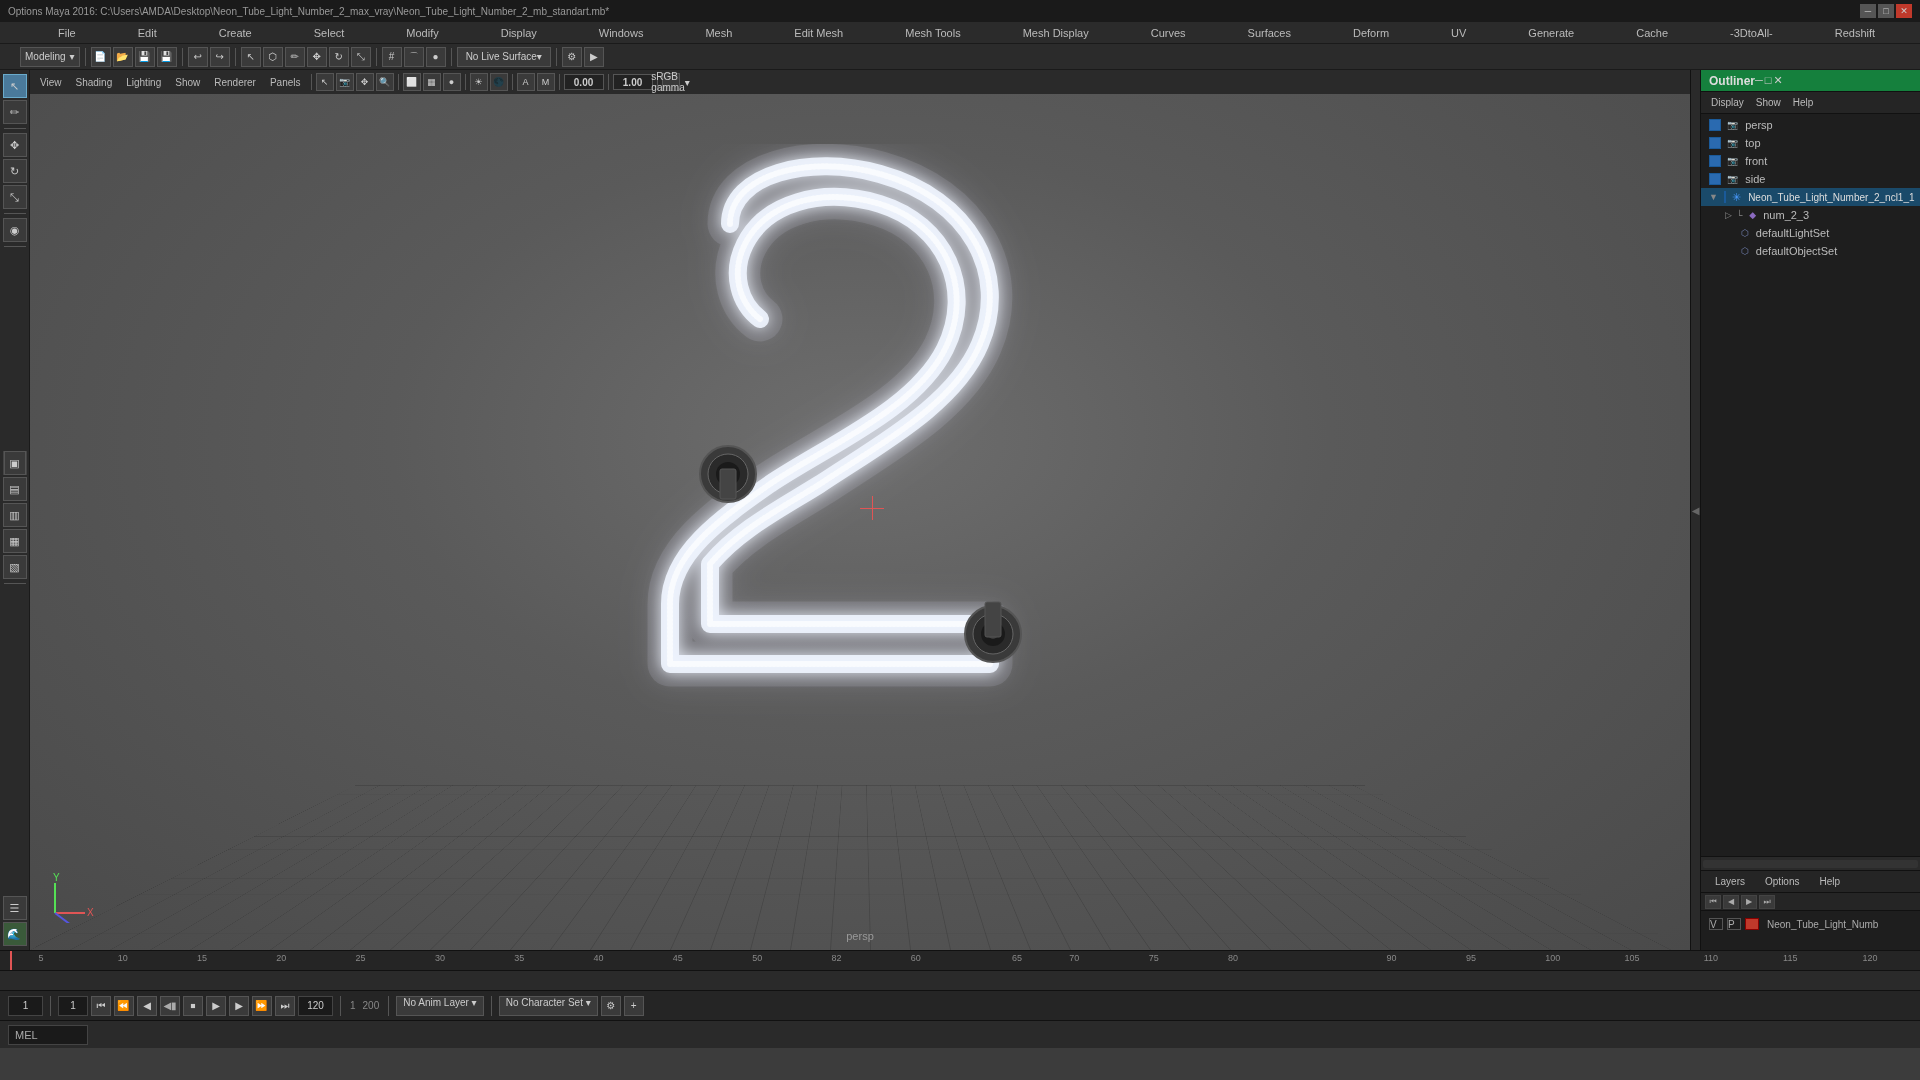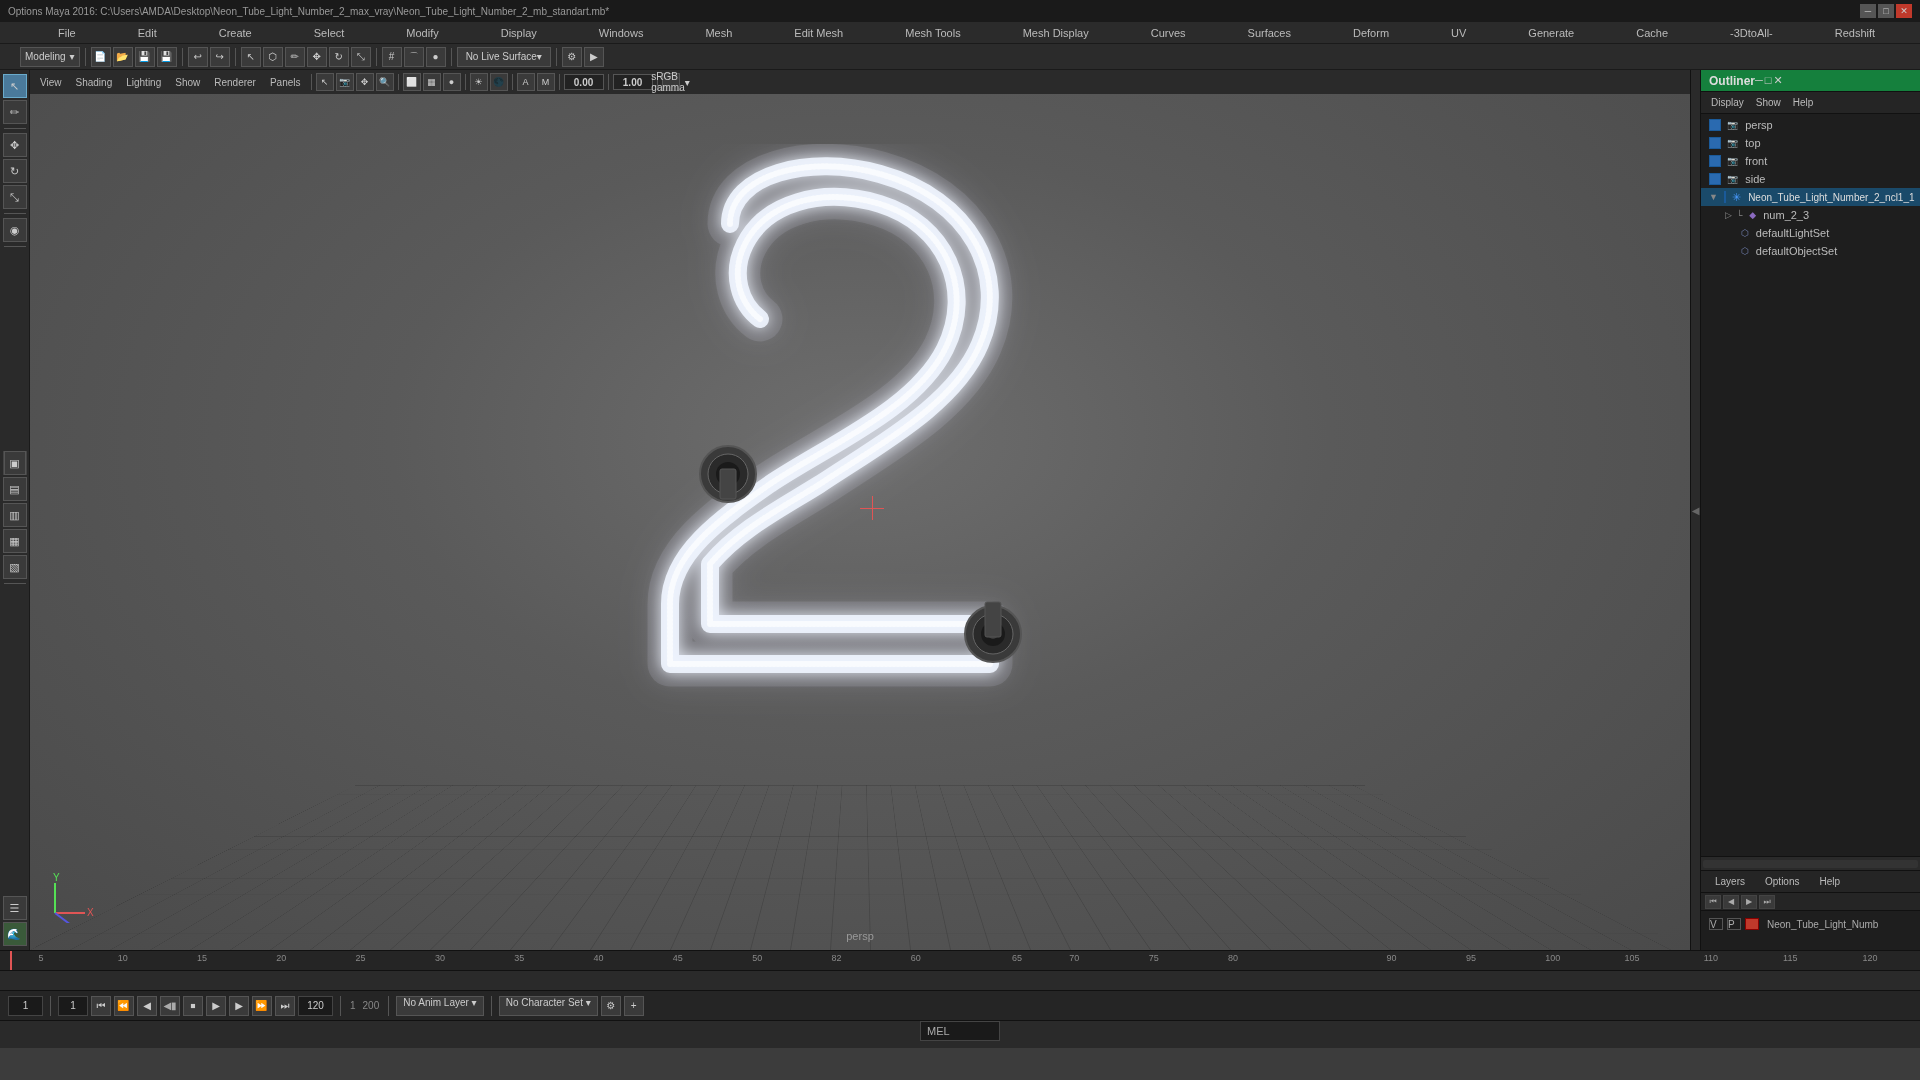--- a/index.html
+++ b/index.html
@@ -137,21 +137,21 @@
       display: flex; align-items: center; padding: 0 8px; gap: 4px;
     }
     .transport-field { height: 20px; width: 40px; background: #1a1a1a; border: 1px solid #444; color: #ccc; font-size: 10px; text-align: center; }
     .transport-btn { width: 20px; height: 20px; background: #3a3a3a; border: 1px solid #555; display: flex; align-items: center; justify-content: center; font-size: 10px; cursor: pointer; color: #ccc; }
     .transport-sep { width: 1px; height: 20px; background: #555; margin: 0 4px; }
     .char-set-btn { height: 20px; background: #3a3a3a; border: 1px solid #555; color: #ccc; font-size: 10px; padding: 0 6px; cursor: pointer; }
 
     
     #status-bar {
       width: 100%; height: 28px; background: #2a2a2a; border-top: 1px solid #111;
-      display: flex; align-items: center; padding: 0 8px; gap: 8px; flex-direction: column;
+      display: flex; align-items: center; padding: 0 8px; gap: 8px;
     }
     .status-mel { font-size: 11px; color: #aaa; background: #1a1a1a; border: 1px solid #444; height: 20px; width: 80px; display: flex; align-items: center; padding: 0 6px; }
     .status-text { font-size: 11px; color: #888; flex: 1; }
 
     
     .expand-arrow { font-size: 9px; color: #888; cursor: pointer; }
 
     
     .vis-square { width: 12px; height: 12px; background: #2a6ab0; border: 1px solid #1a5a9a; display: inline-flex; align-items: center; justify-content: center; margin-right: 2px; }
     .vis-square.checked { background: #2a6ab0; }

